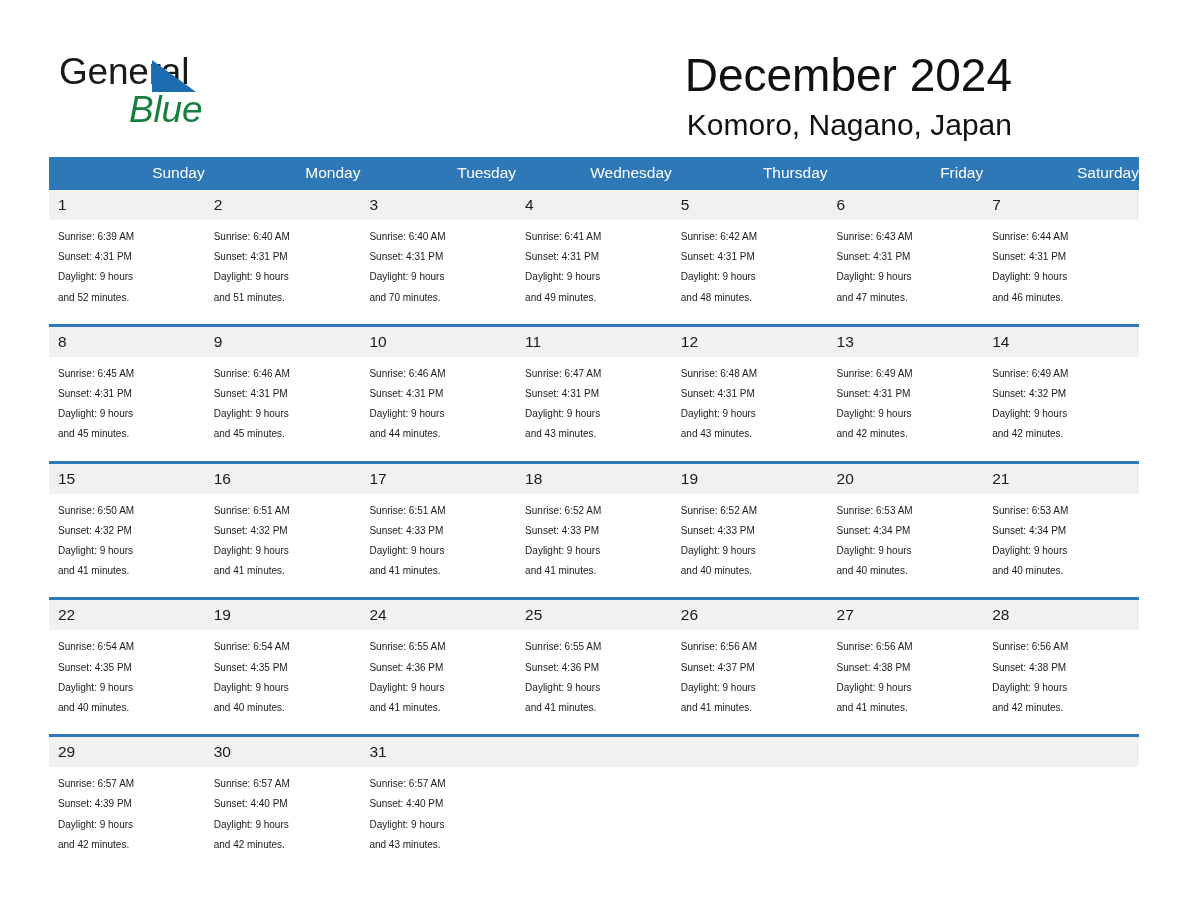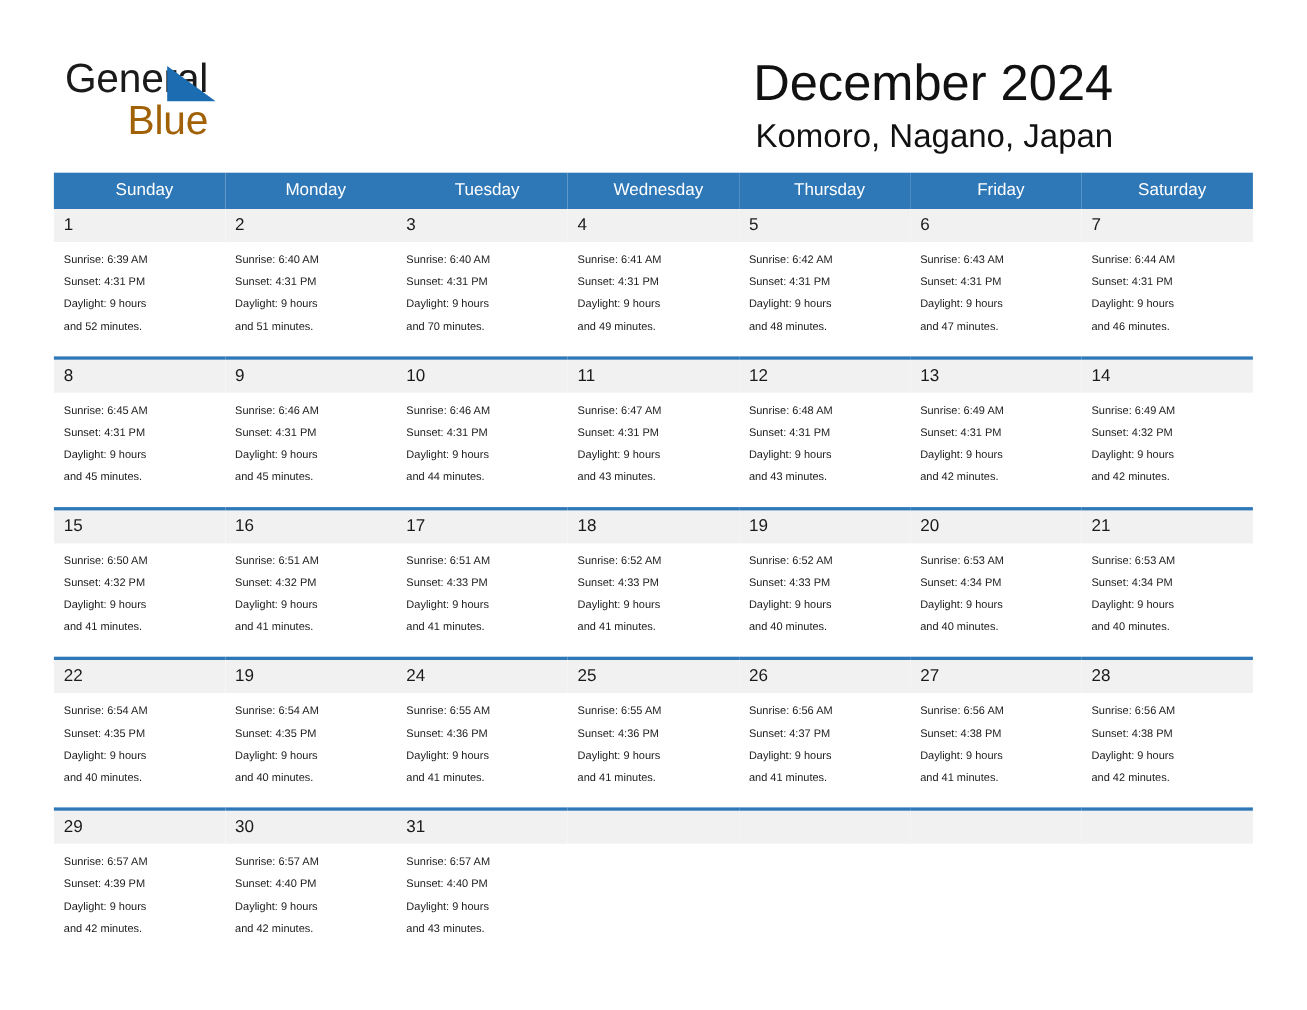--- a/index.html
+++ b/index.html
@@ -50,26 +50,27 @@
     position: absolute;
     left: 93px;
     top: 8px;
     width: 0;
     height: 0;
     border-left: 44px solid #1b6cb0;
     border-top: 32px solid transparent;
   }
   .logo-blue {
     position: absolute;
-    left: 57px;
+    left: 70px;
     top: 38px;
     font-size: 37px;
     line-height: 40px;
-    color: #a16207;
+    color: #15803d;
     letter-spacing: -0.2px;
+    font-style: italic;
   }
 
   .title-block {
     position: absolute;
     right: 52px;
     top: 48px;
     text-align: right;
   }
   .cal-title {
     font-size: 46px;
@@ -97,21 +98,21 @@
     border-collapse: collapse;
     table-layout: fixed;
   }
   .calendar col { width: 155.71px; }
 
   .dow-row th {
     background: #2e78b8;
     color: #ffffff;
     font-size: 15.5px;
     font-weight: normal;
-    text-align: center;
+    text-align: right;
     padding: 7px 0 8px 9px;
     height: 16px;
     vertical-align: middle;
   }
 
   .week-row td {
     vertical-align: top;
     padding: 0;
     border-top: 3px solid #2e78b8;
     background: #ffffff;

